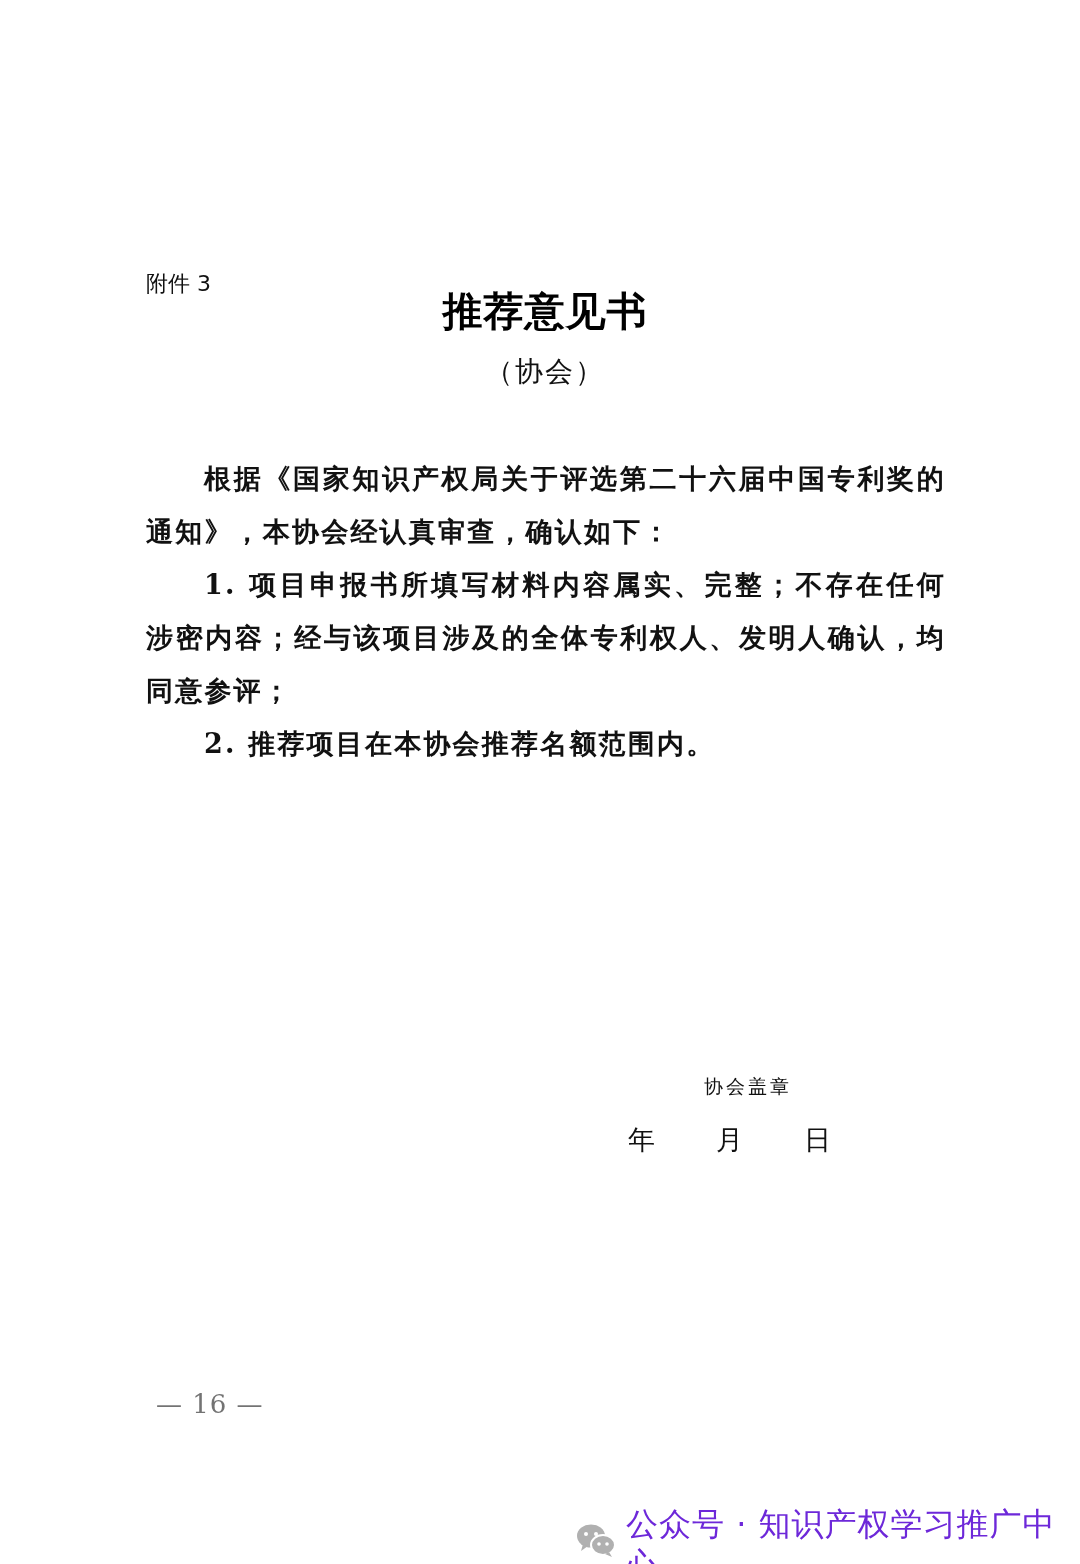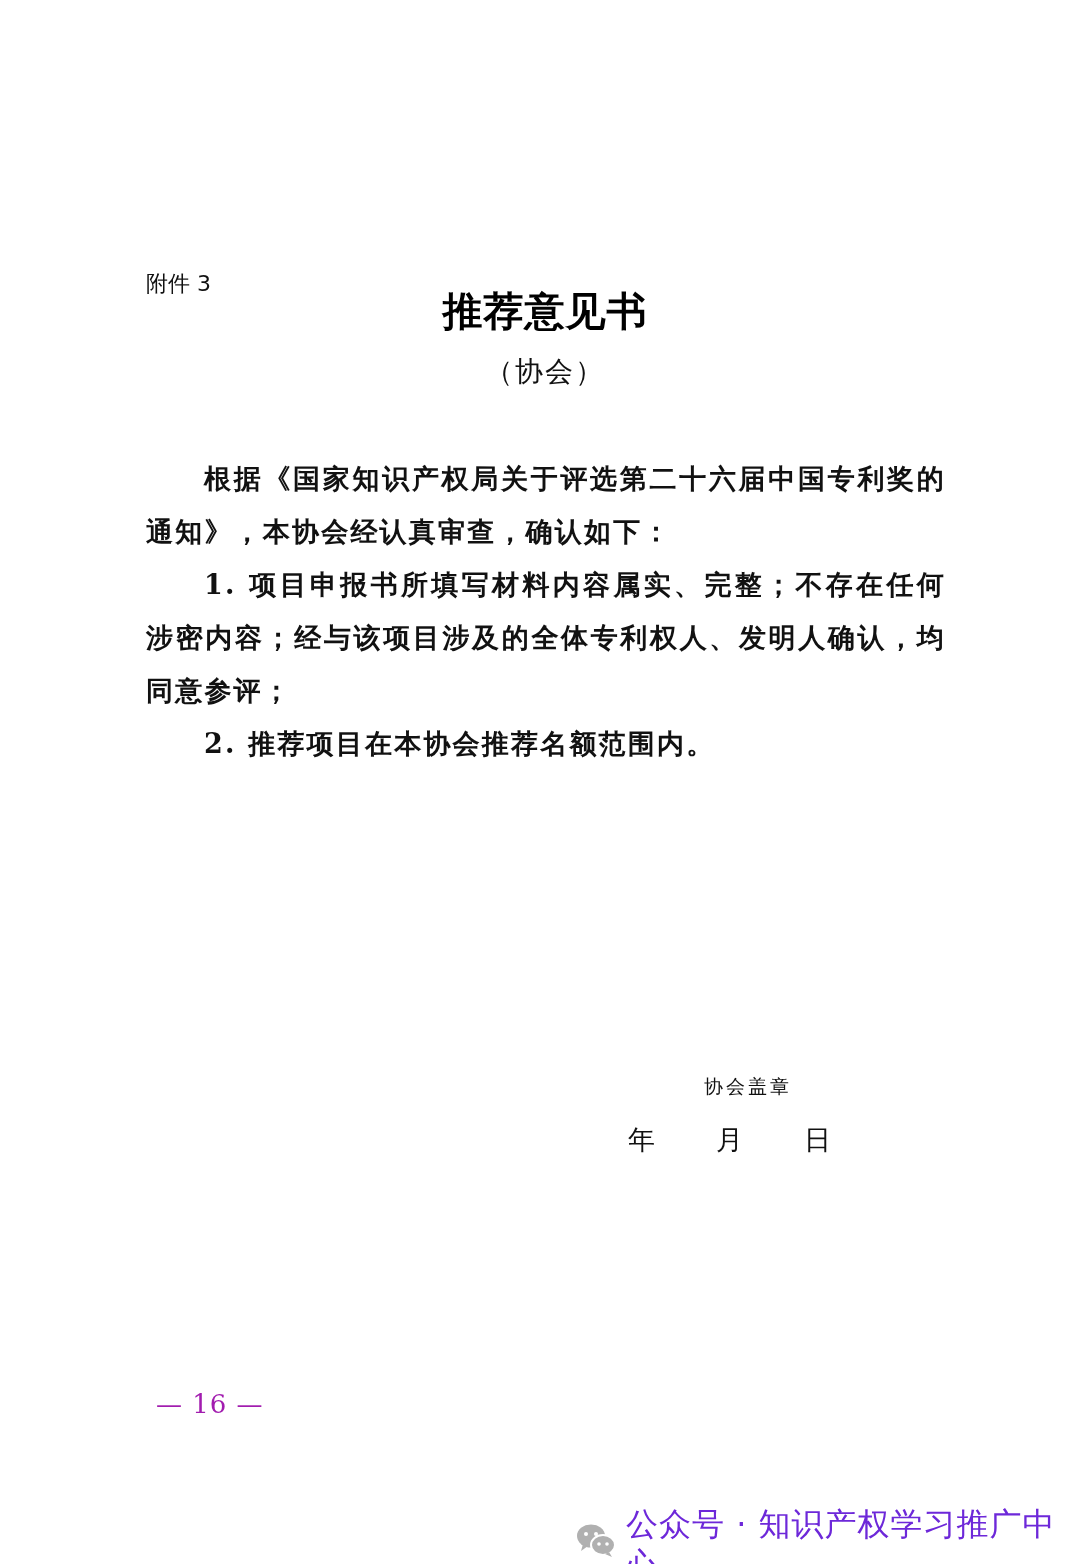--- a/index.html
+++ b/index.html
@@ -84,21 +84,21 @@
     }
     .date-line span { display: inline-block; }
     .date-line .y { width: 88px; }
     .date-line .m { width: 88px; }
     .page-number {
       position: absolute;
       left: 156px;
       top: 1387px;
       font-size: 26px;
       line-height: 34px;
-      color: #a21caf;
+      color: #737373;
       letter-spacing: 1px;
     }
     .watermark {
       position: absolute;
       left: 576px;
       top: 1504px;
       display: flex;
       align-items: center;
       color: #6d28d9;
       font-family: "DejaVu Sans", "Liberation Sans", sans-serif;

